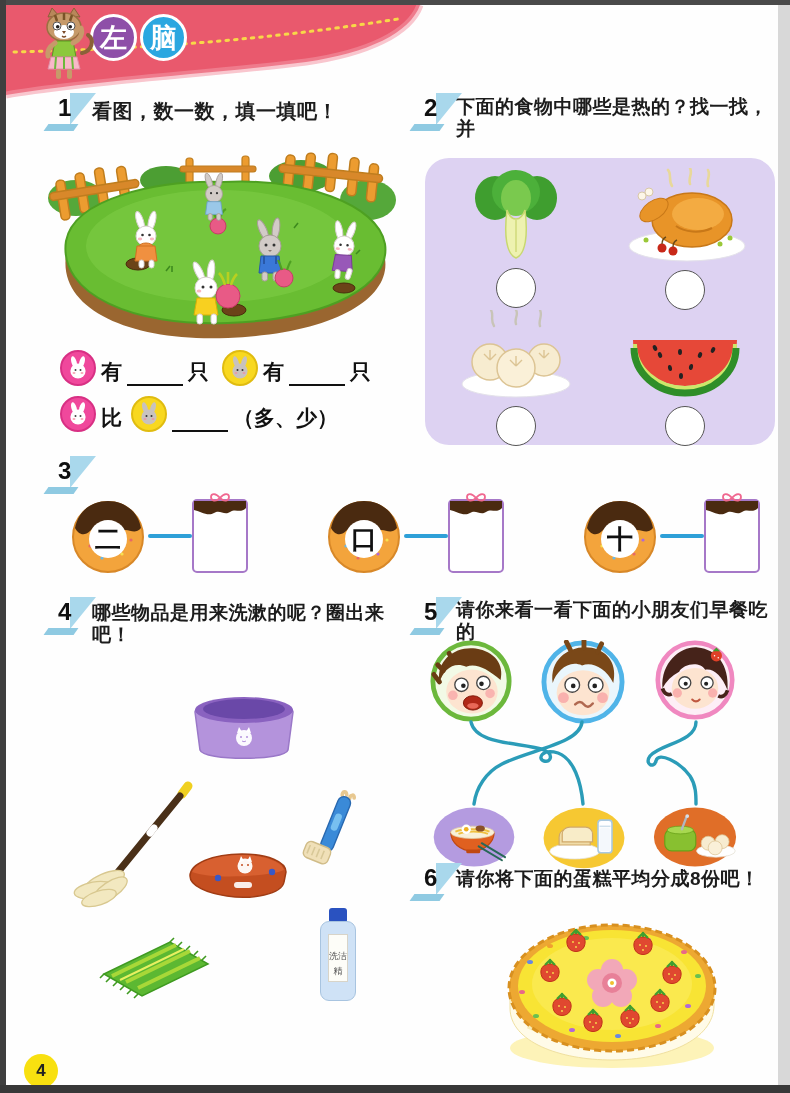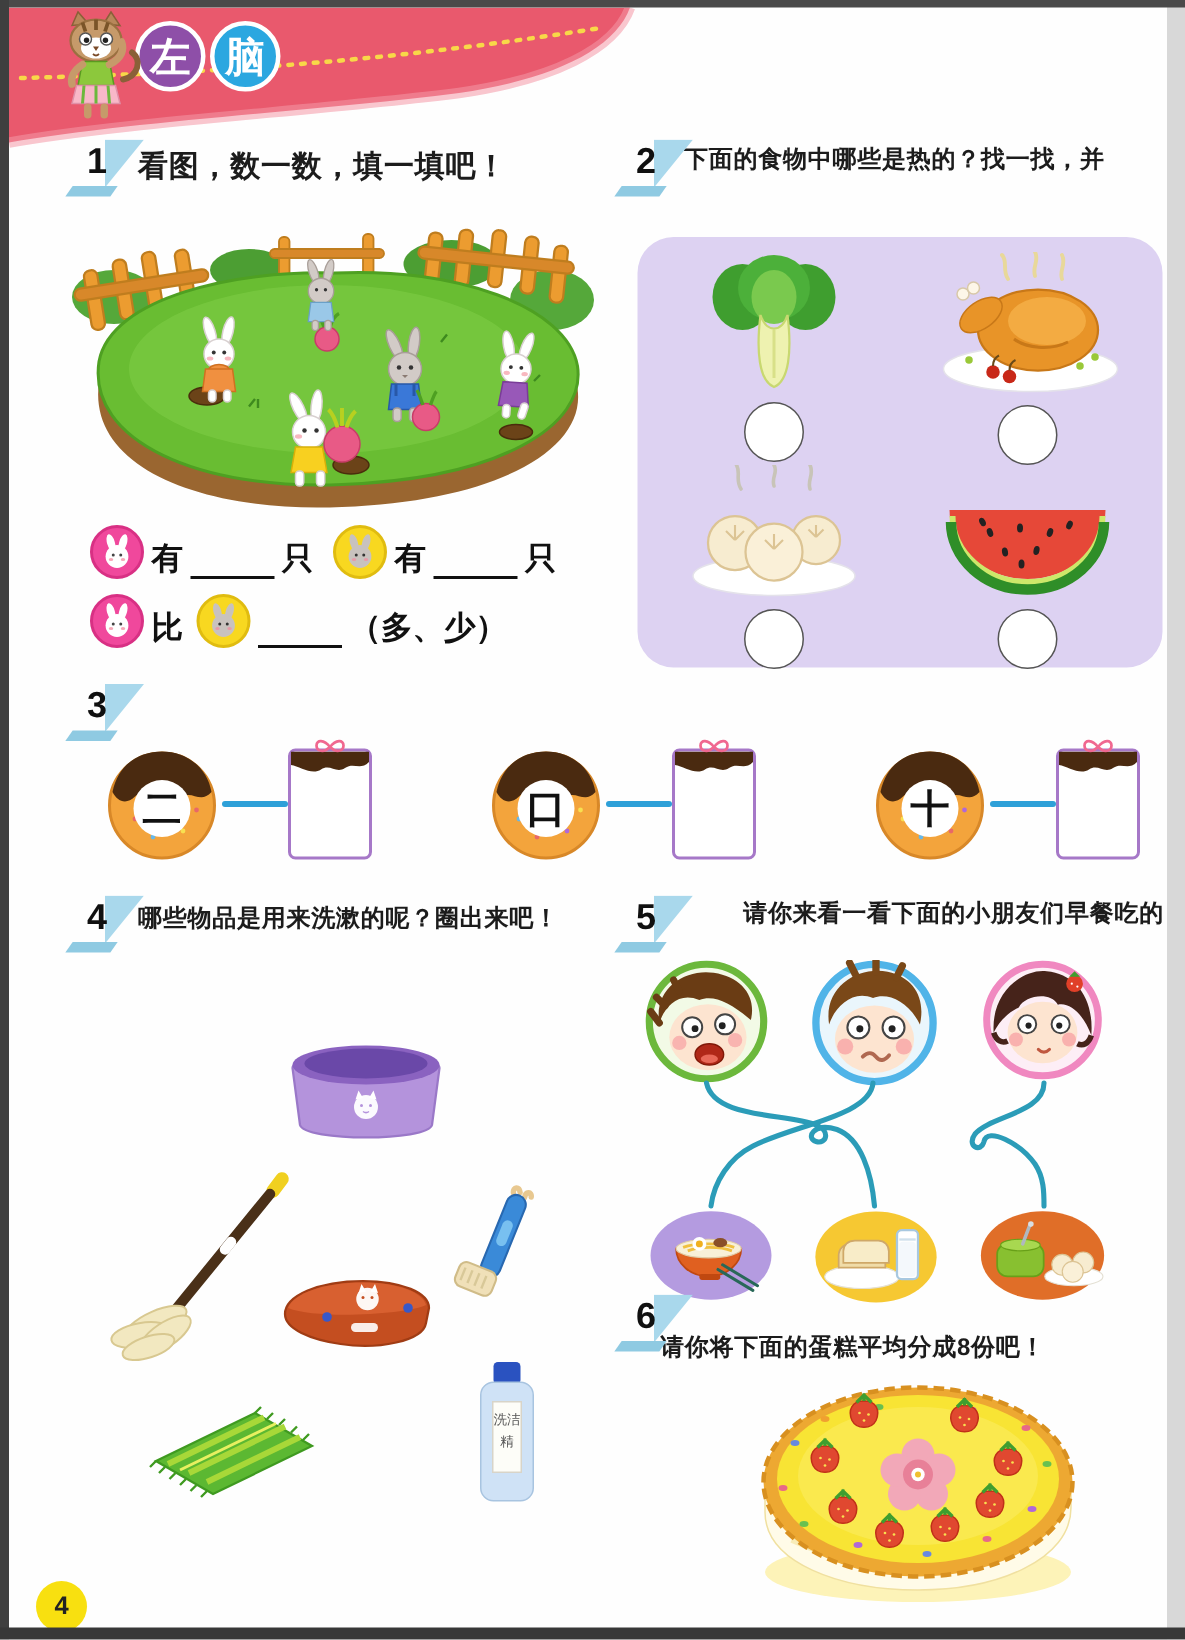--- a/index.html
+++ b/index.html
@@ -21,21 +21,21 @@
   .mascot { position:absolute; left:26px; top:2px; z-index:5; }
 
   
   .num-badge { position:absolute; width:46px; height:36px; z-index:3; }
   .num-badge .flag { position:absolute; left:20px; top:1px; width:26px; height:32px; background:#a9d8ec;
      clip-path:polygon(0 0,100% 0,0 100%); }
   .num-badge .flag2 { position:absolute; left:-4px; bottom:-3px; width:30px; height:7px; background:#8fcae2;
      transform:skewX(-35deg); }
   .num-badge .num { position:absolute; left:8px; top:2px; font-size:24px; font-weight:bold; color:#101010; z-index:2;}
 
-  .ex-title { position:absolute; font-size:16px; font-weight:bold; color:#1c1c1c; letter-spacing:0.5px; line-height:22px; z-index:2;}
+  .ex-title { position:absolute; font-size:19px; font-weight:bold; color:#1c1c1c; letter-spacing:0.5px; line-height:22px; z-index:2;}
 
   
   .fill-row { position:absolute; display:flex; align-items:flex-end; gap:5px; font-size:21px; font-weight:bold; color:#111;}
   .fill-row .icon-circle { width:36px; height:36px; border-radius:50%; display:flex; align-items:center; justify-content:center; }
   .ic-pink   { background:#f0489c; border:2px solid #d83084; }
   .ic-yellow { background:#f8d820; border:2px solid #e0bc10; }
   .blank { display:inline-block; width:56px; border-bottom:2.4px solid #111; height:26px; }
 
   
   .food-panel { position:absolute; left:425px; top:158px; width:350px; height:287px; background:#ddd2f2;
@@ -51,21 +51,21 @@
   .char-box svg.drip { position:absolute; left:0; top:0; }
   .char-box .bow { position:absolute; left:50%; top:-9px; transform:translateX(-50%); }
 
   
   .items-zone { position:absolute; left:48px; top:650px; width:362px; height:370px; }
   .item { position:absolute; }
   .bottle { position:absolute; width:44px; height:94px; }
   .bottle-cap { position:absolute; left:13px; top:0; width:18px; height:15px; background:#2a52c0; border-radius:3px; }
   .bottle-body { position:absolute; left:4px; top:13px; width:36px; height:80px; background:#cfe2f6; border:1.5px solid #a8c4e0; border-radius:9px; }
   .bottle-label { position:absolute; left:12px; top:26px; width:20px; height:48px; background:#fdfdf8; border:1px solid #d8d4c8;
-      font-size:9px; color:#555; text-align:center; line-height:15px; word-break:break-all; padding-top:4px; }
+      font-size:9px; color:#555; text-align:center; line-height:15px; word-break:break-all; padding-top:14px; }
 
   
   .scene5 { position:absolute; left:424px; top:640px; width:356px; height:238px; }
   .kid { position:absolute; top:0; }
   .meal { position:absolute; top:166px; }
   .links5 { position:absolute; left:0; top:80px; }
 
   
   .cake { position:absolute; left:488px; top:900px; }
 
@@ -500,21 +500,21 @@
       <span class="bottle-body"></span>
       <span class="bottle-label">洗洁精</span>
     </div>
   </div>
 
   <div class="num-badge" style="left:416px;top:596px;">
     <span class="flag"></span>
     <span class="flag2"></span>
     <span class="num">5</span>
   </div>
-  <div class="ex-title" style="left:456px;top:599px;width:320px;text-align:right;">
+  <div class="ex-title" style="left:456px;top:599px;width:320px;">
     <div>请你来看一看下面的小朋友们早餐吃的</div>
   </div>
 
   <div class="scene5">
 
     <svg class="kid" style="left:6px;" width="82" height="82" viewBox="0 0 86 86">
       <circle cx="43" cy="43" r="40" fill="#f2fae6" stroke="#6cb83c" stroke-width="5"></circle>
       <ellipse cx="44" cy="54" rx="27" ry="23" fill="#fde4d0"></ellipse>
       <path d="M10,44 C6,20 28,6 48,9 C68,12 78,26 74,42 C60,30 48,24 38,28 C24,22 14,32 10,44 Z" fill="#6a3c14"></path>
       <path d="M10,44 L4,36 M14,32 L8,26 M24,22 L20,14" stroke="#6a3c14" stroke-width="5" stroke-linecap="round"></path>
@@ -600,21 +600,21 @@
       <circle cx="90" cy="46" r="9" fill="#f7ecd0" stroke="#dcc494"></circle>
       <circle cx="81" cy="54" r="9" fill="#faf0d8" stroke="#dcc494"></circle>
     </svg>
   </div>
 
   <div class="num-badge" style="left:416px;top:862px;">
     <span class="flag"></span>
     <span class="flag2"></span>
     <span class="num">6</span>
   </div>
-  <div class="ex-title" style="left:440px;top:868px;width:320px;margin-top:20px;">请你将下面的蛋糕平均分成8份吧！</div>
+  <div class="ex-title" style="left:456px;top:868px;width:320px;">请你将下面的蛋糕平均分成8份吧！</div>
 
   <svg class="cake" width="248" height="175" viewBox="0 0 248 175">
     <ellipse cx="124" cy="148" rx="102" ry="20" fill="#fdf3b8"></ellipse>
     <path d="M22,90 L22,108 C22,142 72,160 124,160 C177,160 226,140 226,105 L226,88 Z" fill="#fffbe8" stroke="#f0e0a0"></path>
     <path d="M40,126 C70,140 100,146 124,146 M150,144 C180,138 202,128 212,116" stroke="#f8ecb8" stroke-width="5" fill="none"></path>
     <ellipse cx="124" cy="88" rx="103" ry="63" fill="#eda832"></ellipse>
     <ellipse cx="124" cy="88" rx="103" ry="63" fill="none" stroke="#d89020" stroke-width="3" stroke-dasharray="7,4"></ellipse>
     <ellipse cx="124" cy="86" rx="94" ry="56" fill="#f8e434"></ellipse>
     <ellipse cx="124" cy="84" rx="80" ry="46" fill="#fae94e"></ellipse>
 

